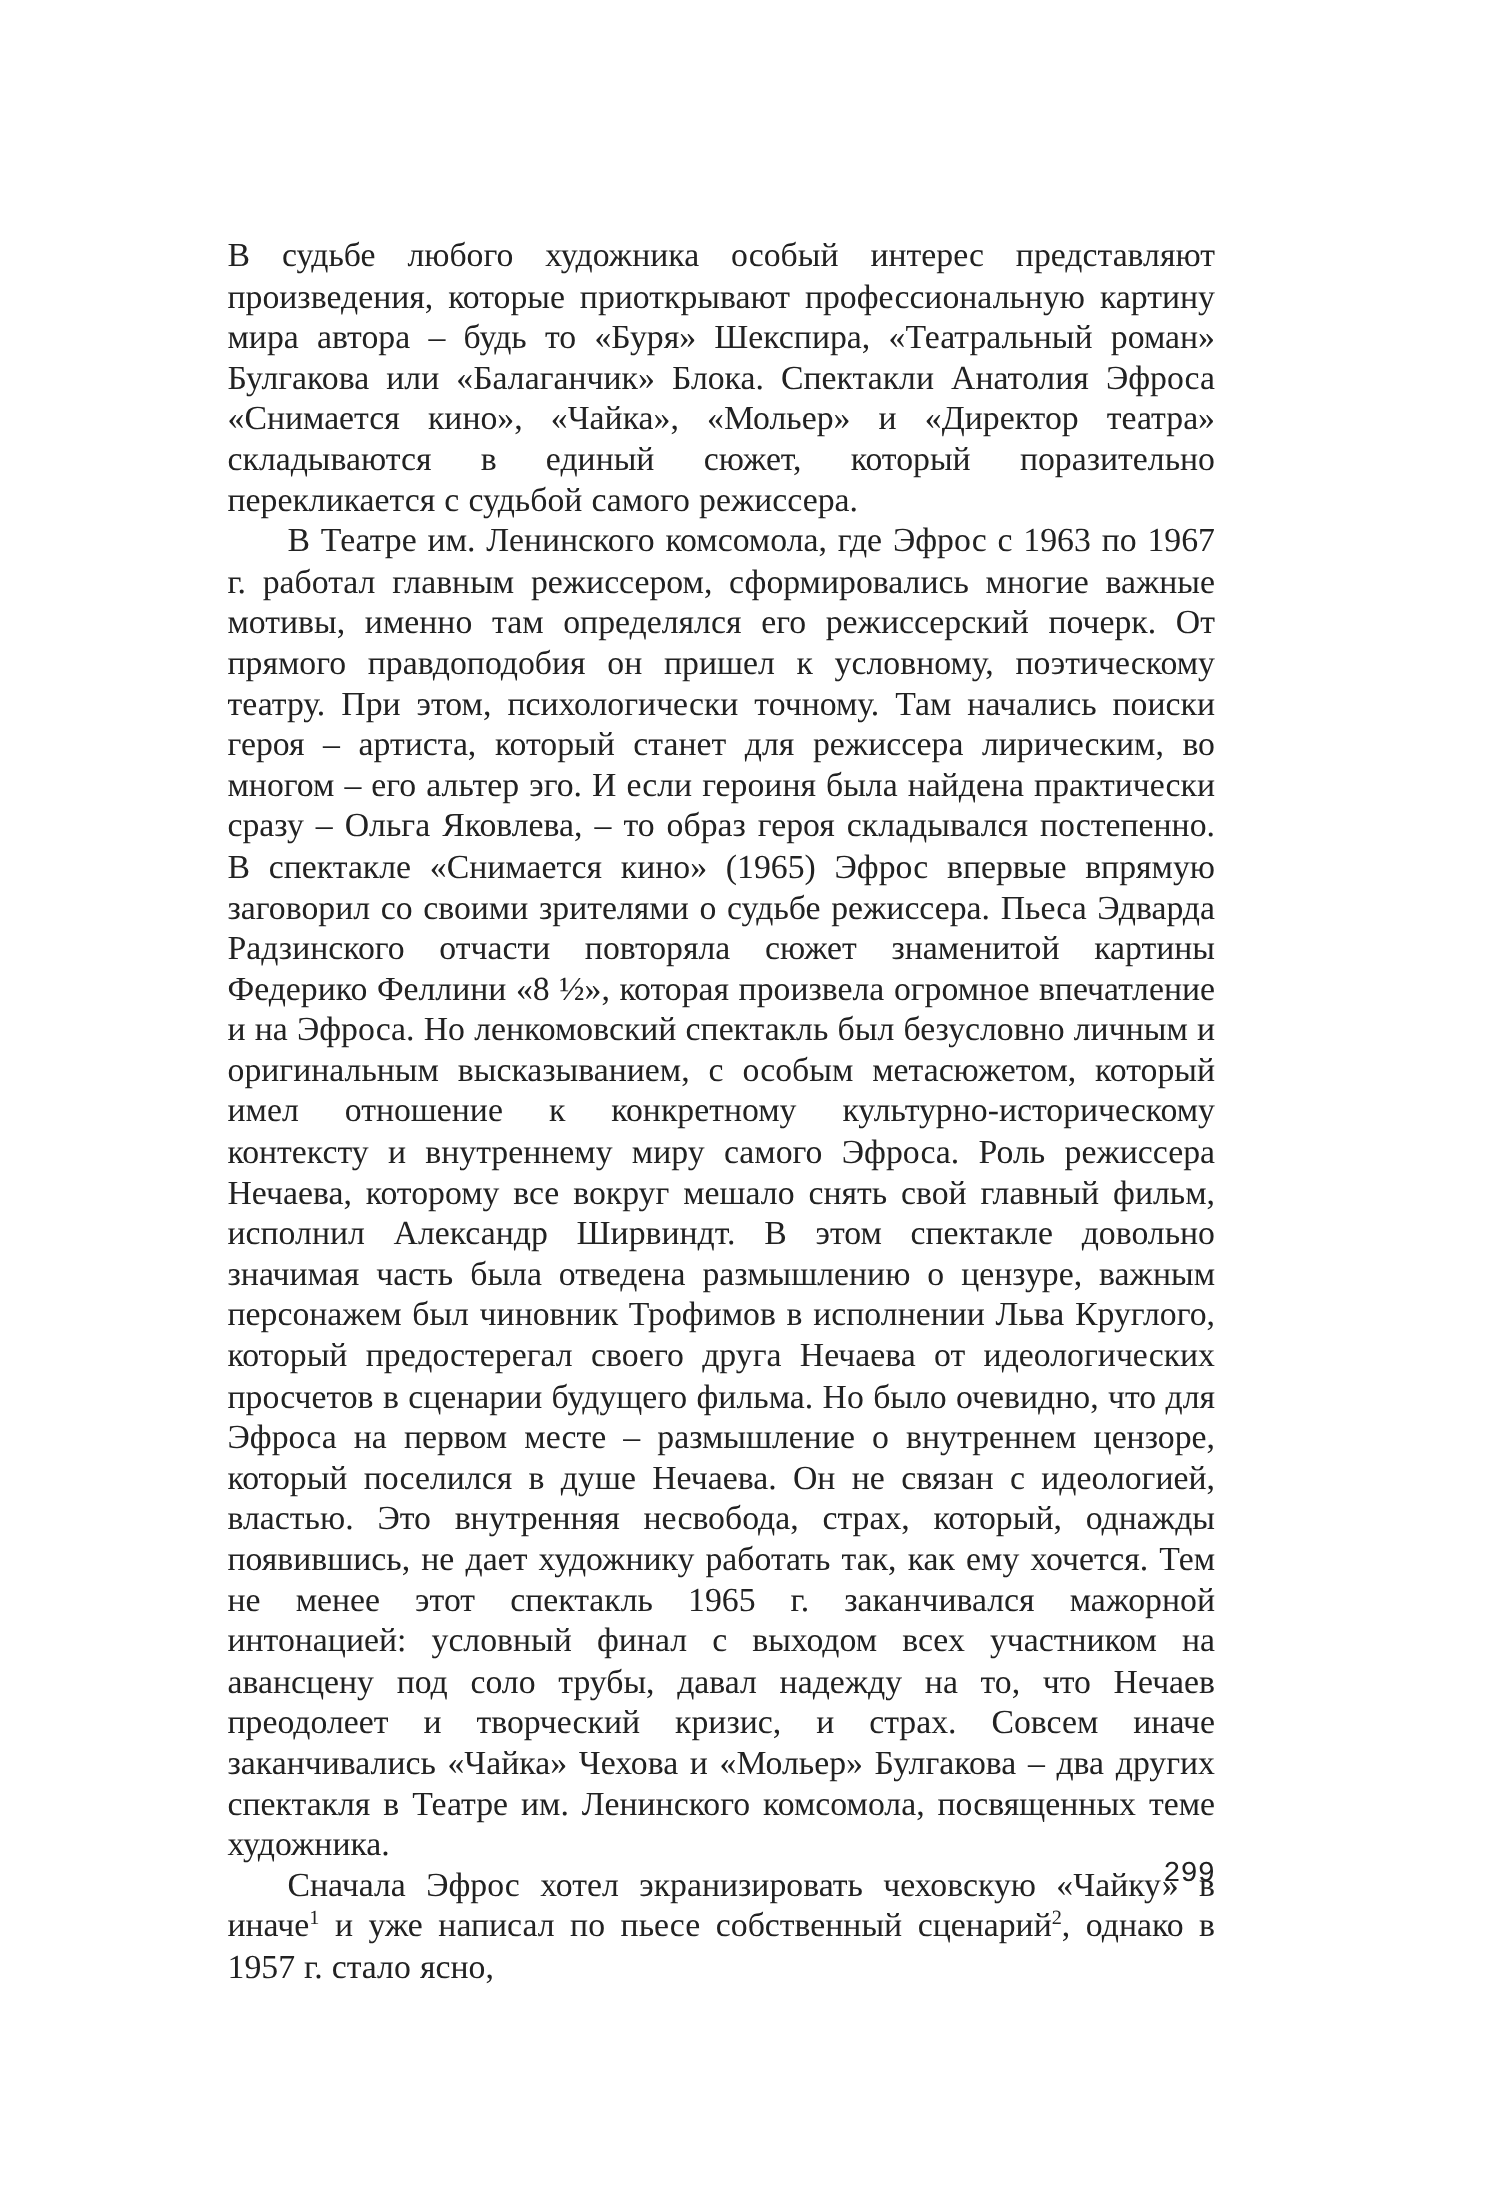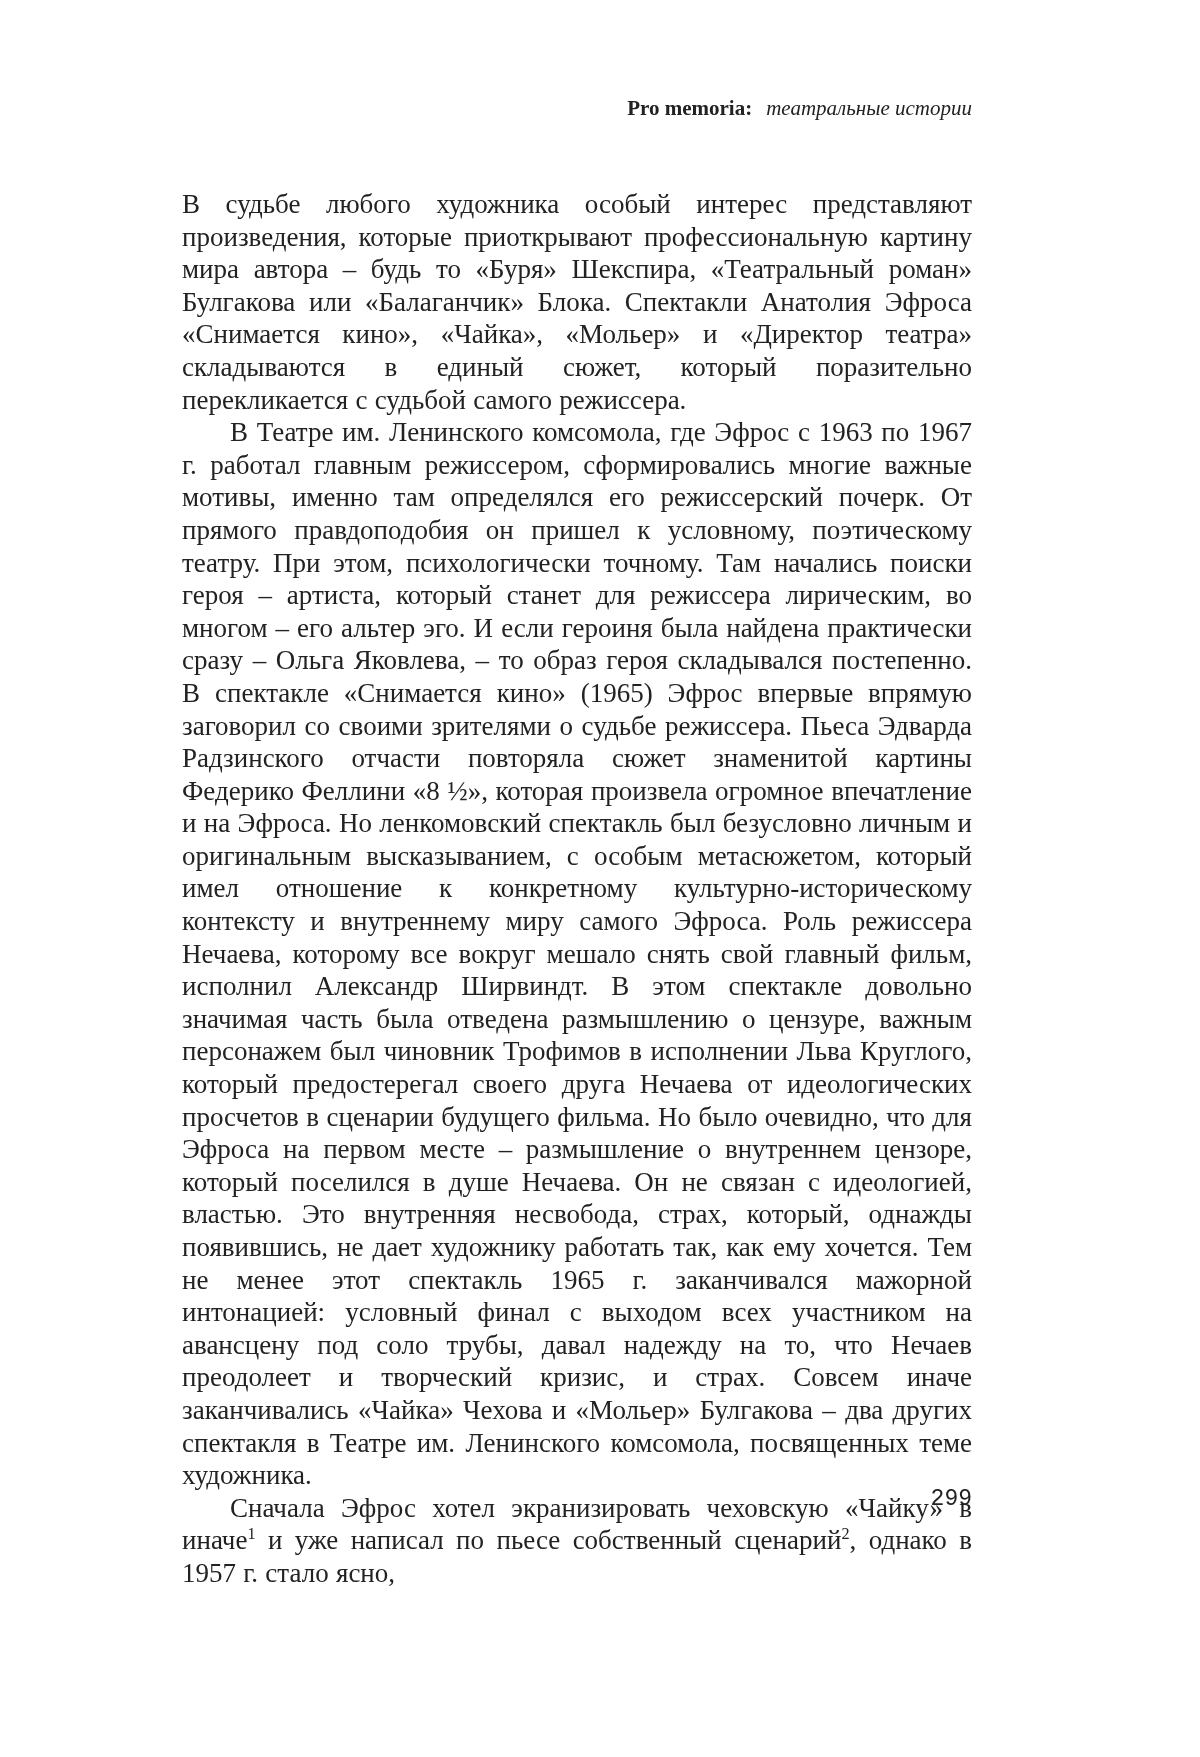--- a/index.html
+++ b/index.html
@@ -66,23 +66,20 @@
     font-size: 23px;
     color: #222222;
     font-family: Liberation Mono, monospace;
   }
 </style>
 </head>
 <body>
 
 <div class="page">
 
-  <header class="running-head">
-    <span class="rh-label">Pro memoria:</span><span class="rh-title">театральные истории</span>
-  </header>
 
   <main class="text-block">
 
     <p class="para">В судьбе любого художника особый интерес представляют произведения, которые приоткрывают профессиональную картину мира автора – будь то «Буря» Шекспира, «Театральный роман» Булгакова или «Балаганчик» Блока. Спектакли Анатолия Эфроса «Снимается кино», «Чайка», «Мольер» и «Директор театра» складываются в единый сюжет, который поразительно перекликается с судьбой самого режиссера.</p>
 
     <p class="para indent">В Театре им. Ленинского комсомола, где Эфрос с 1963 по 1967 г. работал главным режиссером, сформировались многие важные мотивы, именно там определялся его режиссерский почерк. От прямого правдоподобия он пришел к условному, поэтическому театру. При этом, психологически точному. Там начались поиски героя – артиста, который станет для режиссера лирическим, во многом – его альтер эго. И если героиня была найдена практически сразу – Ольга Яковлева, – то образ героя складывался постепенно. В спектакле «Снимается кино» (1965) Эфрос впервые впрямую заговорил со своими зрителями о судьбе режиссера. Пьеса Эдварда Радзинского отчасти повторяла сюжет знаменитой картины Федерико Феллини «8 ½», которая произвела огромное впечатление и на Эфроса. Но ленкомовский спектакль был безусловно личным и оригинальным высказыванием, с особым метасюжетом, который имел отношение к конкретному культурно-историческому контексту и внутреннему миру самого Эфроса. Роль режиссера Нечаева, которому все вокруг мешало снять свой главный фильм, исполнил Александр Ширвиндт. В этом спектакле довольно значимая часть была отведена размышлению о цензуре, важным персонажем был чиновник Трофимов в исполнении Льва Круглого, который предостерегал своего друга Нечаева от идеологических просчетов в сценарии будущего фильма. Но было очевидно, что для Эфроса на первом месте – размышление о внутреннем цензоре, который поселился в душе Нечаева. Он не связан с идеологией, властью. Это внутренняя несвобода, страх, который, однажды появившись, не дает художнику работать так, как ему хочется. Тем не менее этот спектакль 1965 г. заканчивался мажорной интонацией: условный финал с выходом всех участником на авансцену под соло трубы, давал надежду на то, что Нечаев преодолеет и творческий кризис, и страх. Совсем иначе заканчивались «Чайка» Чехова и «Мольер» Булгакова – два других спектакля в Театре им. Ленинского комсомола, посвященных теме художника.</p>
 
     <p class="para indent"><span>Сначала Эфрос хотел экранизировать чеховскую «Чайку» в иначе</span><sup class="fn">1</sup><span> и уже написал по пьесе собственный сценарий</span><sup class="fn">2</sup><span>, однако в 1957 г. стало ясно,</span></p>
 
   </main>

